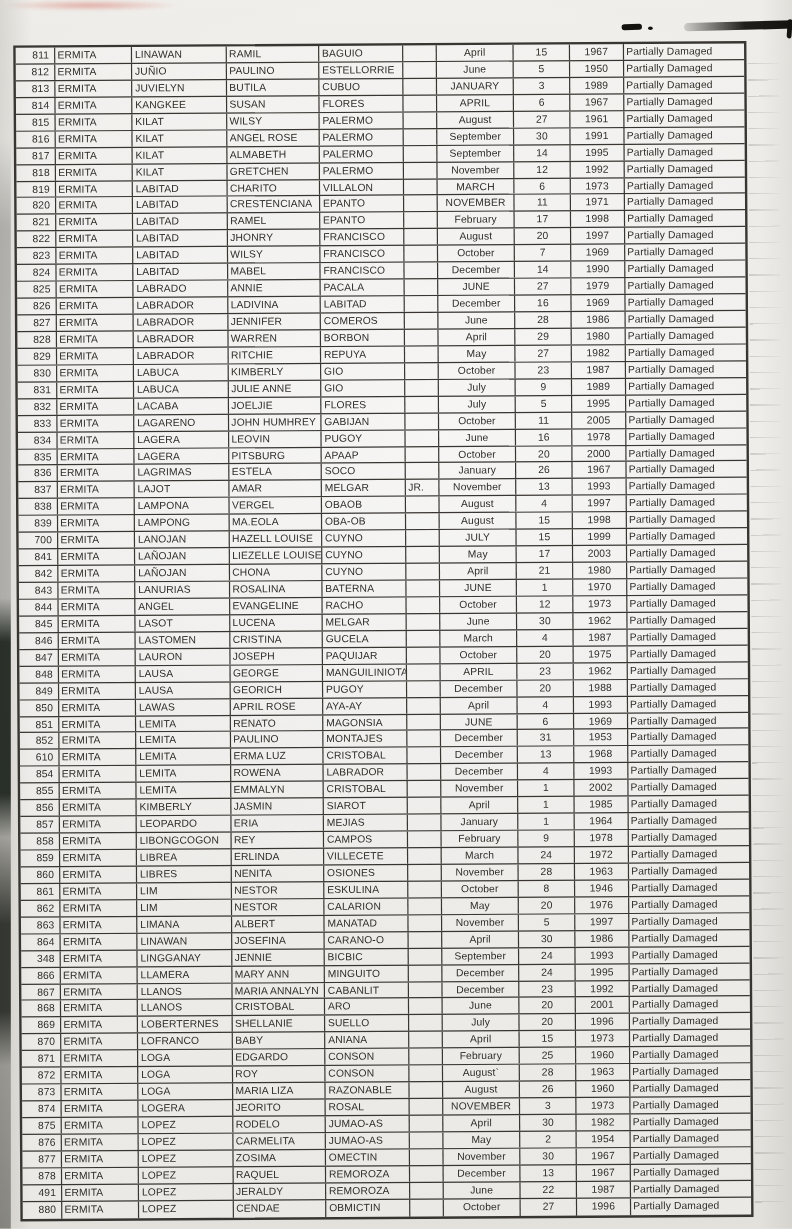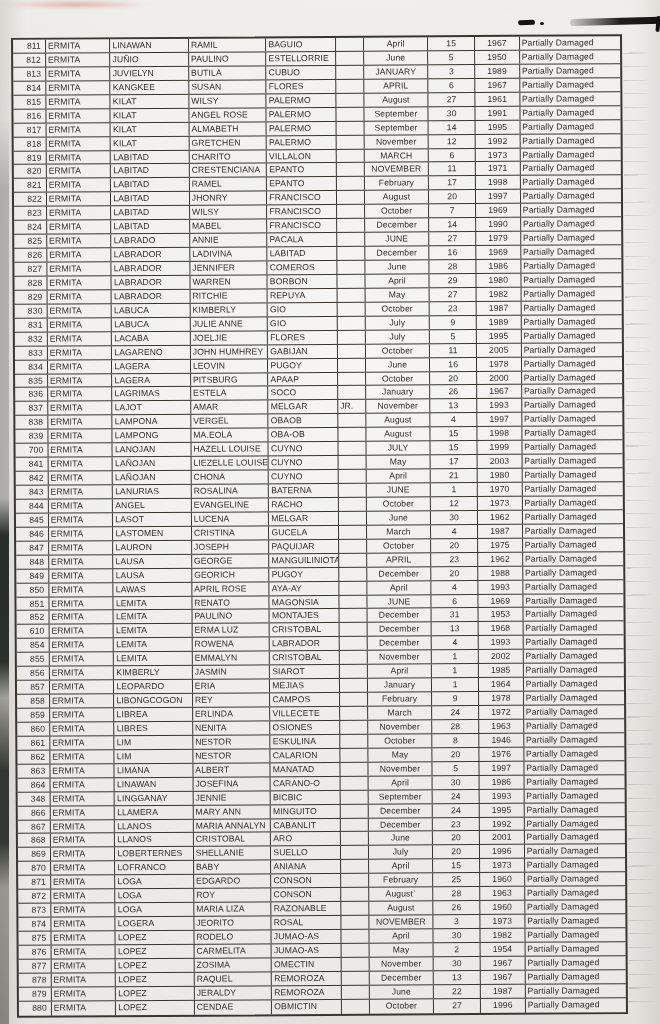--- a/index.html
+++ b/index.html
@@ -930,21 +930,21 @@
       <div class="cell c-surname">LOPEZ</div>
       <div class="cell c-first_name">RAQUEL</div>
       <div class="cell c-last_name">REMOROZA</div>
       <div class="cell c-suffix"></div>
       <div class="cell c-birth_month">December</div>
       <div class="cell c-birth_day">13</div>
       <div class="cell c-birth_year">1967</div>
       <div class="cell c-damage_status">Partially Damaged</div>
     </div>
     <div class="row">
-      <div class="cell c-no">879</div>
+      <div class="cell c-no">491</div>
       <div class="cell c-barangay">ERMITA</div>
       <div class="cell c-surname">LOPEZ</div>
       <div class="cell c-first_name">JERALDY</div>
       <div class="cell c-last_name">REMOROZA</div>
       <div class="cell c-suffix"></div>
       <div class="cell c-birth_month">June</div>
       <div class="cell c-birth_day">22</div>
       <div class="cell c-birth_year">1987</div>
       <div class="cell c-damage_status">Partially Damaged</div>
     </div>

